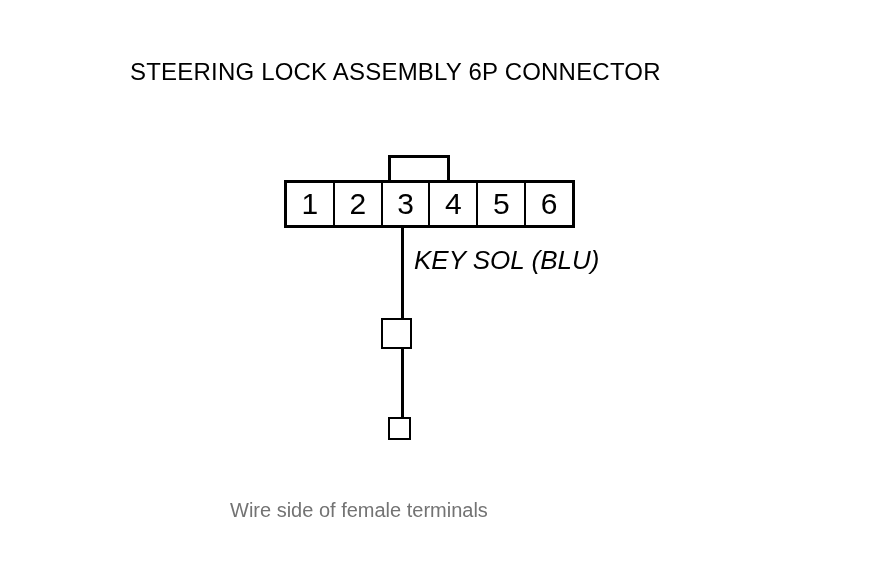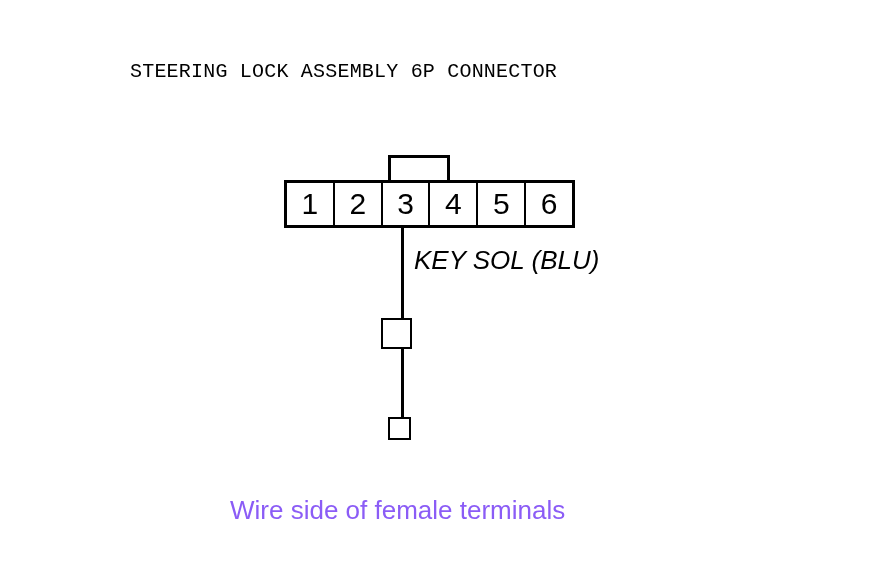--- a/index.html
+++ b/index.html
@@ -17,26 +17,25 @@
     height: 580px;
     background: #ffffff;
     overflow: hidden;
   }
 
   
   .title {
     position: absolute;
     left: 130px;
     top: 57px;
-    font-size: 20px;
+    font-size: 24px;
     line-height: 30px;
     letter-spacing: 0.2px;
     white-space: nowrap;
     color: #000;
-    font-family: Liberation Mono, monospace;
   }
 
   
   .connector {
     position: absolute;
     left: 284px;
     top: 180px;
     width: 291px;
     height: 48px;
   }
@@ -109,24 +108,24 @@
     white-space: nowrap;
     color: #000;
     font-style: italic;
   }
 
   
   .caption {
     position: absolute;
     left: 230px;
     top: 495px;
-    font-size: 26px;
+    font-size: 20px;
     line-height: 30px;
     white-space: nowrap;
-    color: #8b5cf6;
+    color: #737373;
   }
 </style>
 </head>
 <body>
 
 <div id="page">
 
   <div class="title">STEERING LOCK ASSEMBLY 6P CONNECTOR</div>
 
   <div class="connector">

